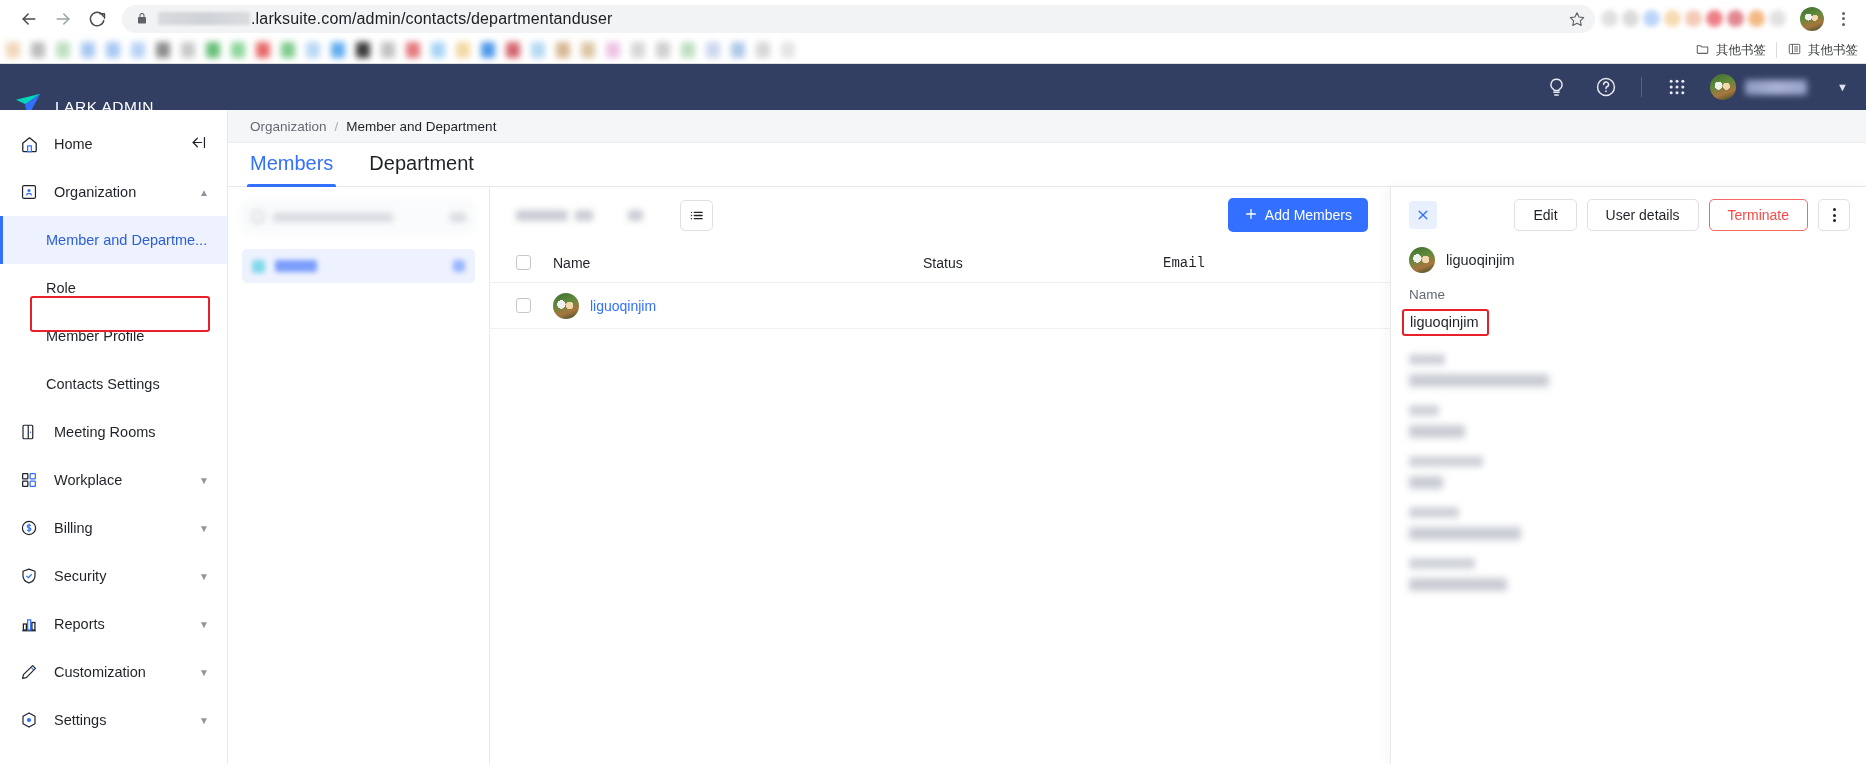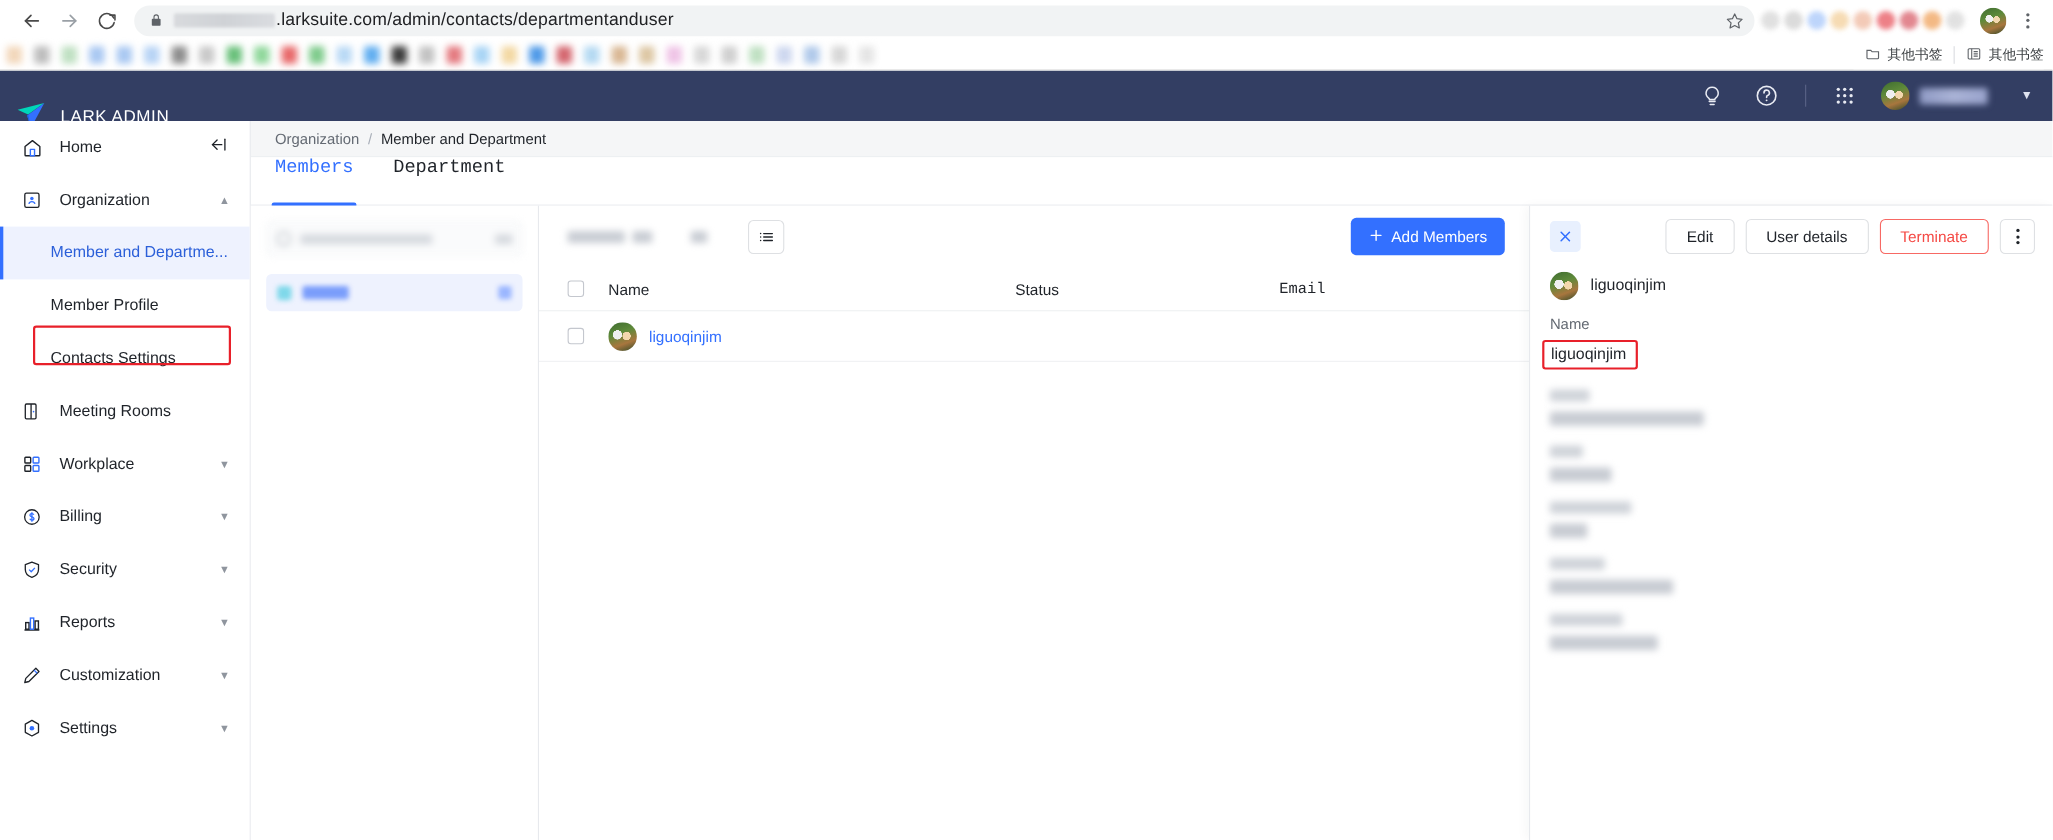--- a/index.html
+++ b/index.html
@@ -96,21 +96,21 @@
     filter: blur(3px);
   }
   .hdr-caret { margin-left: 30px; color:#dfe3f0; font-size: 11px;}
 
   
   .app-body { display: flex; height: calc(764px - 37px - 27px - 46px); }
 
   
   .sidebar {
     width: 228px; flex: 0 0 228px; background: #fff;
-    border-right: 1px solid #e7e9ed; position: relative;
+    border-right: 1px solid #e7e9ed; padding-top: 10px; position: relative;
   }
   .nav-item {
     height: 48px; display: flex; align-items: center; padding: 0 18px 0 20px;
     font-size: 14.5px; color: #1f2329; cursor: pointer; position: relative;
   }
   .nav-item .nav-ico { width: 22px; flex:0 0 22px; display:flex; align-items:center; color:#1f2329;}
   .nav-item .nav-label { margin-left: 12px; flex: 1 1 auto; }
   .nav-item .nav-arrow { color:#8f959e; font-size: 10px; }
   .collapse-btn { color:#1f2329; font-size: 16px; }
   .sub-item {
@@ -133,21 +133,21 @@
     padding-left: 22px; font-size: 13.5px; color: #1f2329; gap: 8px;
     border-bottom: 1px solid #eceef0;
   }
   .breadcrumb .crumb-muted { color: #646a73; }
   .breadcrumb .crumb-sep { color: #a8aeb8; }
   .tabs-row {
     height: 44px; display: flex; align-items: flex-end; padding-left: 22px;
     border-bottom: 1px solid #e7e9ed; gap: 36px; background:#fff;
   }
   .tab {
-    font-size: 17px; color: #1f2329; padding-bottom: 24px; cursor: pointer; position: relative; font-family: Liberation Mono, monospace;
+    font-size: 20px; color: #1f2329; padding-bottom: 11px; cursor: pointer; position: relative;
   }
   .tab.active { color: #3370ff; font-weight: 500; }
   .tab.active::after {
     content:""; position:absolute; left:-3px; right:-3px; bottom:-1px; height:3px;
     background:#3370ff; border-radius:2px 2px 0 0;
   }
 
   .content-row { flex: 1 1 auto; display: flex; min-height: 0; }
 
   
@@ -472,20 +472,23 @@
           </svg>
       </span>
       <span class="nav-label">Organization</span>
       <span class="nav-arrow">▲</span>
     </div>
 
     <div class="sub-item active">
       <span>Member and Departme...</span>
     </div>
     <div class="sub-item">
+      <span>Role</span>
+    </div>
+    <div class="sub-item">
       <span>Member Profile</span>
     </div>
     <div class="sub-item">
       <span>Contacts Settings</span>
     </div>
 
     <div class="nav-item">
       <span class="nav-ico">
         <svg width="18" height="18" viewBox="0 0 24 24" fill="none" stroke="#1f2329" stroke-width="1.6">
             <rect x="4" y="3" width="13" height="18" rx="1.4"></rect>

